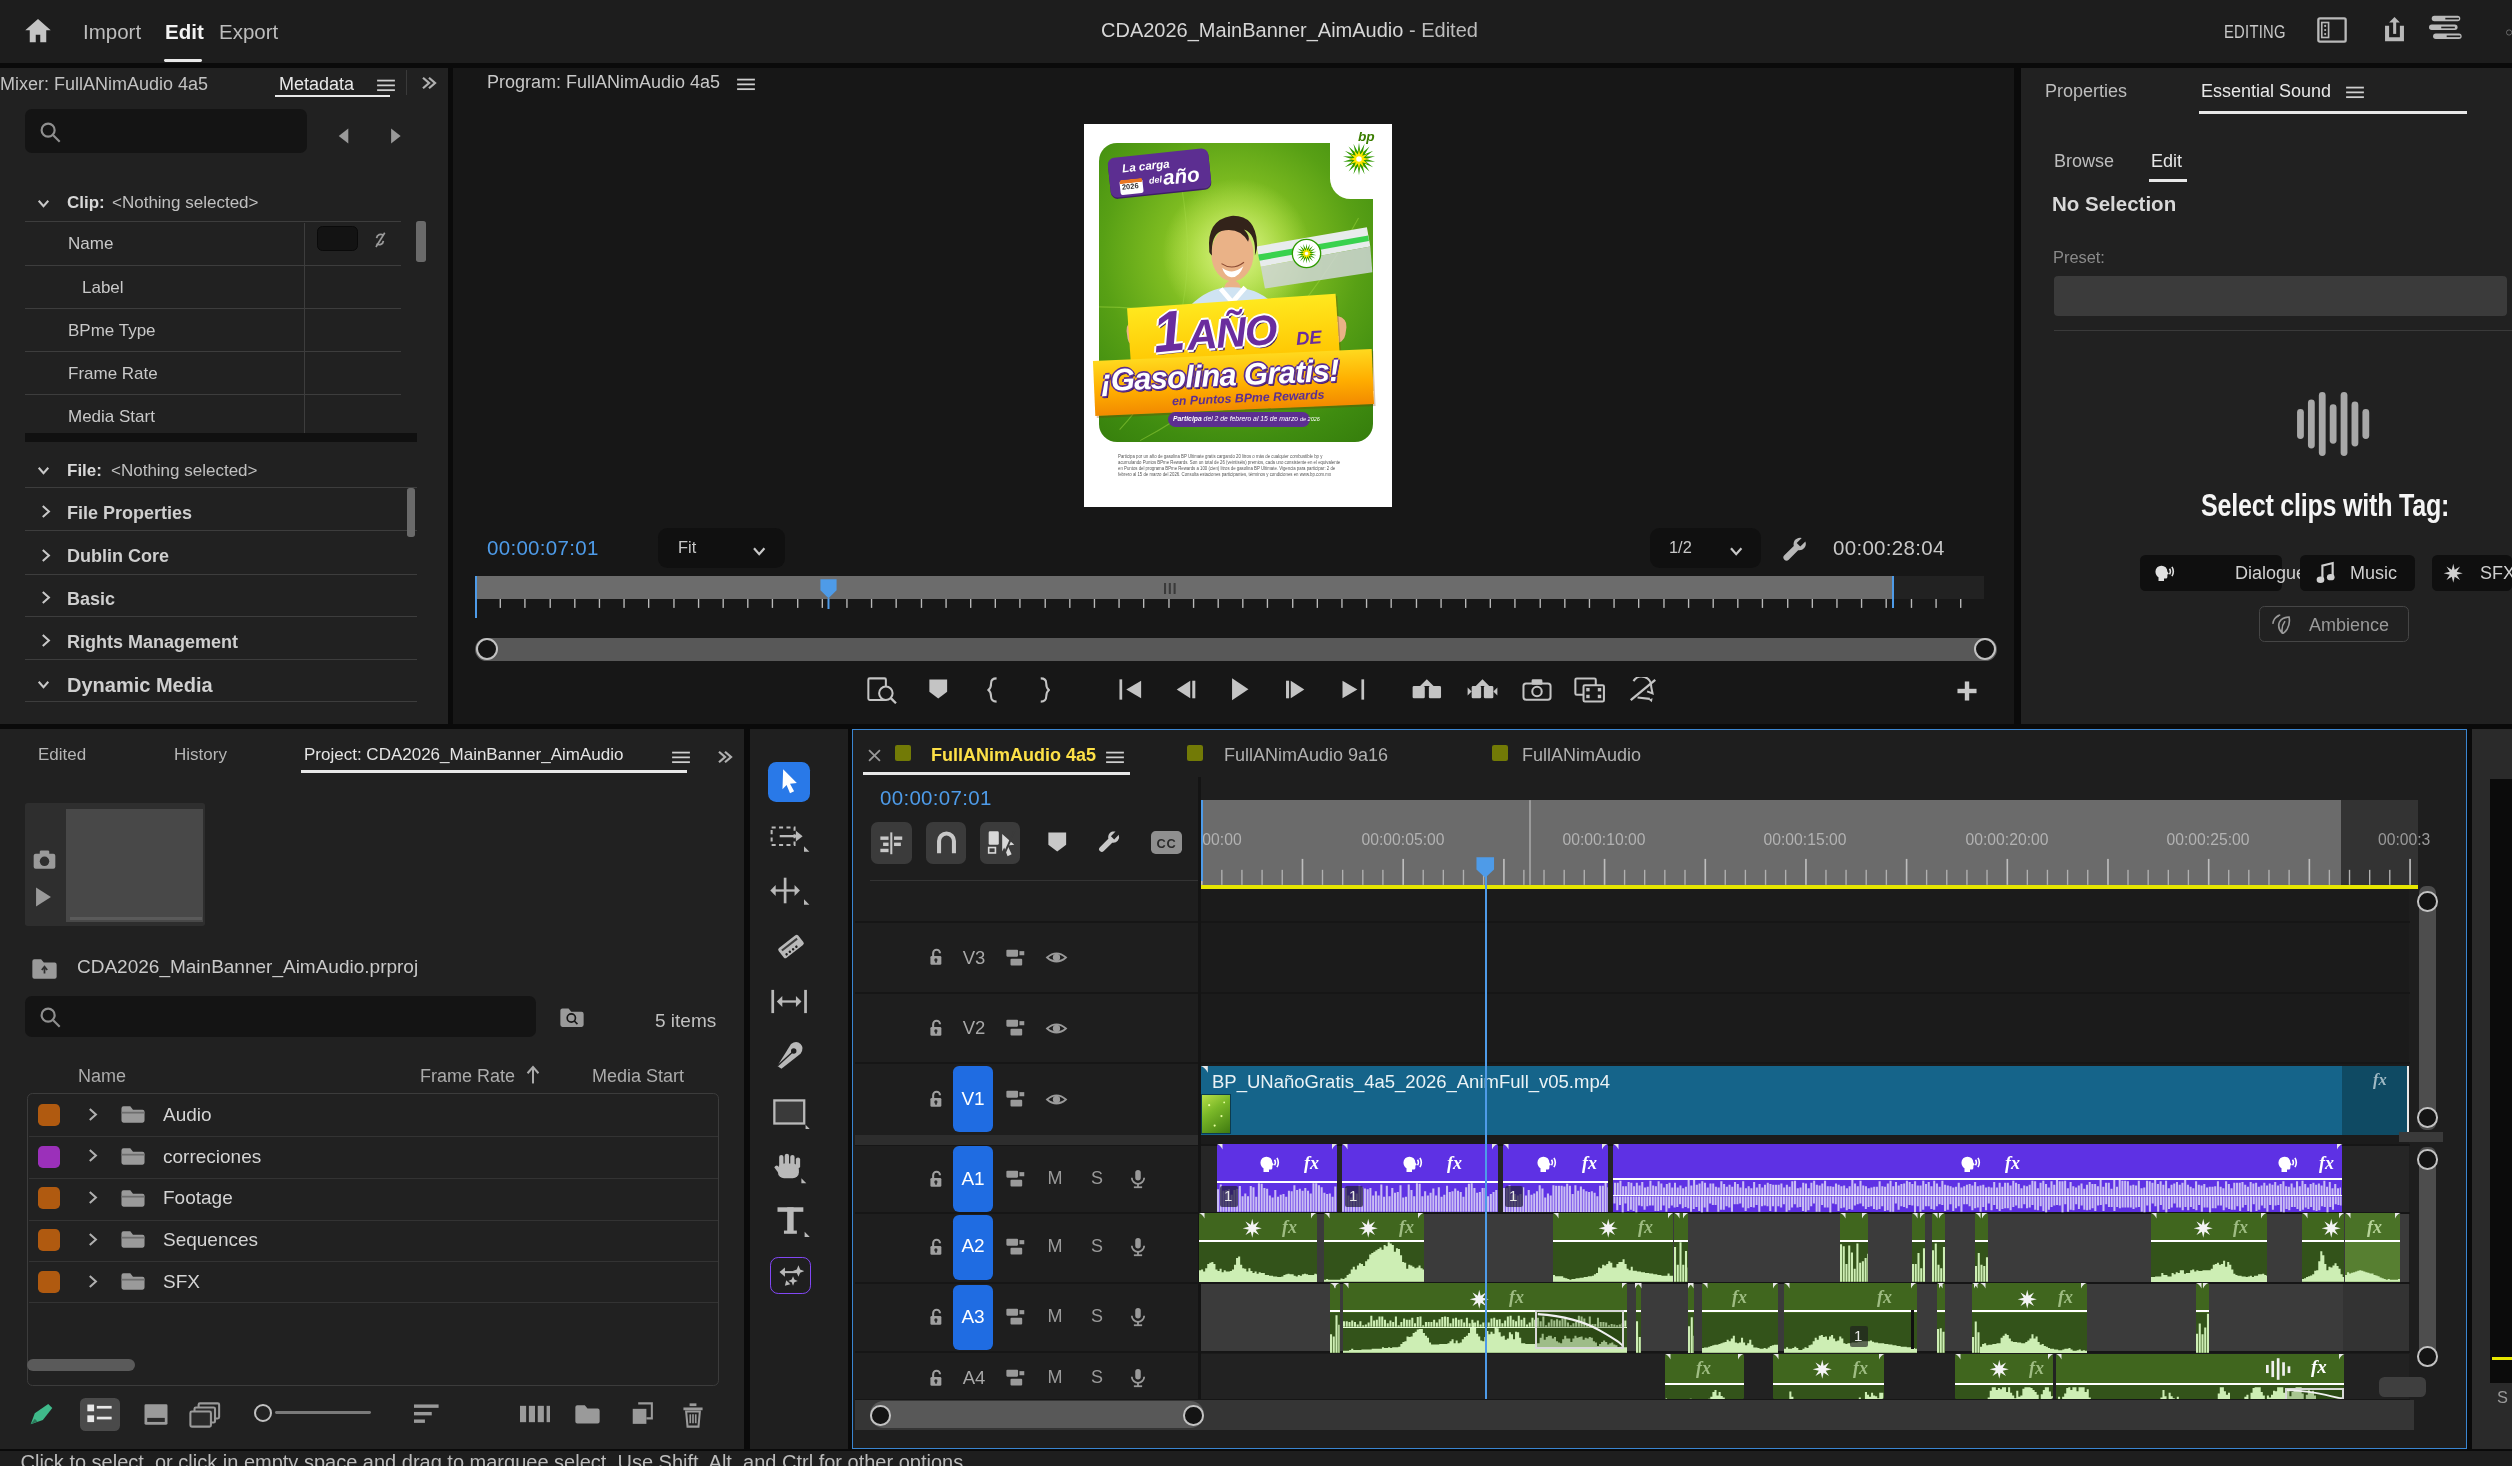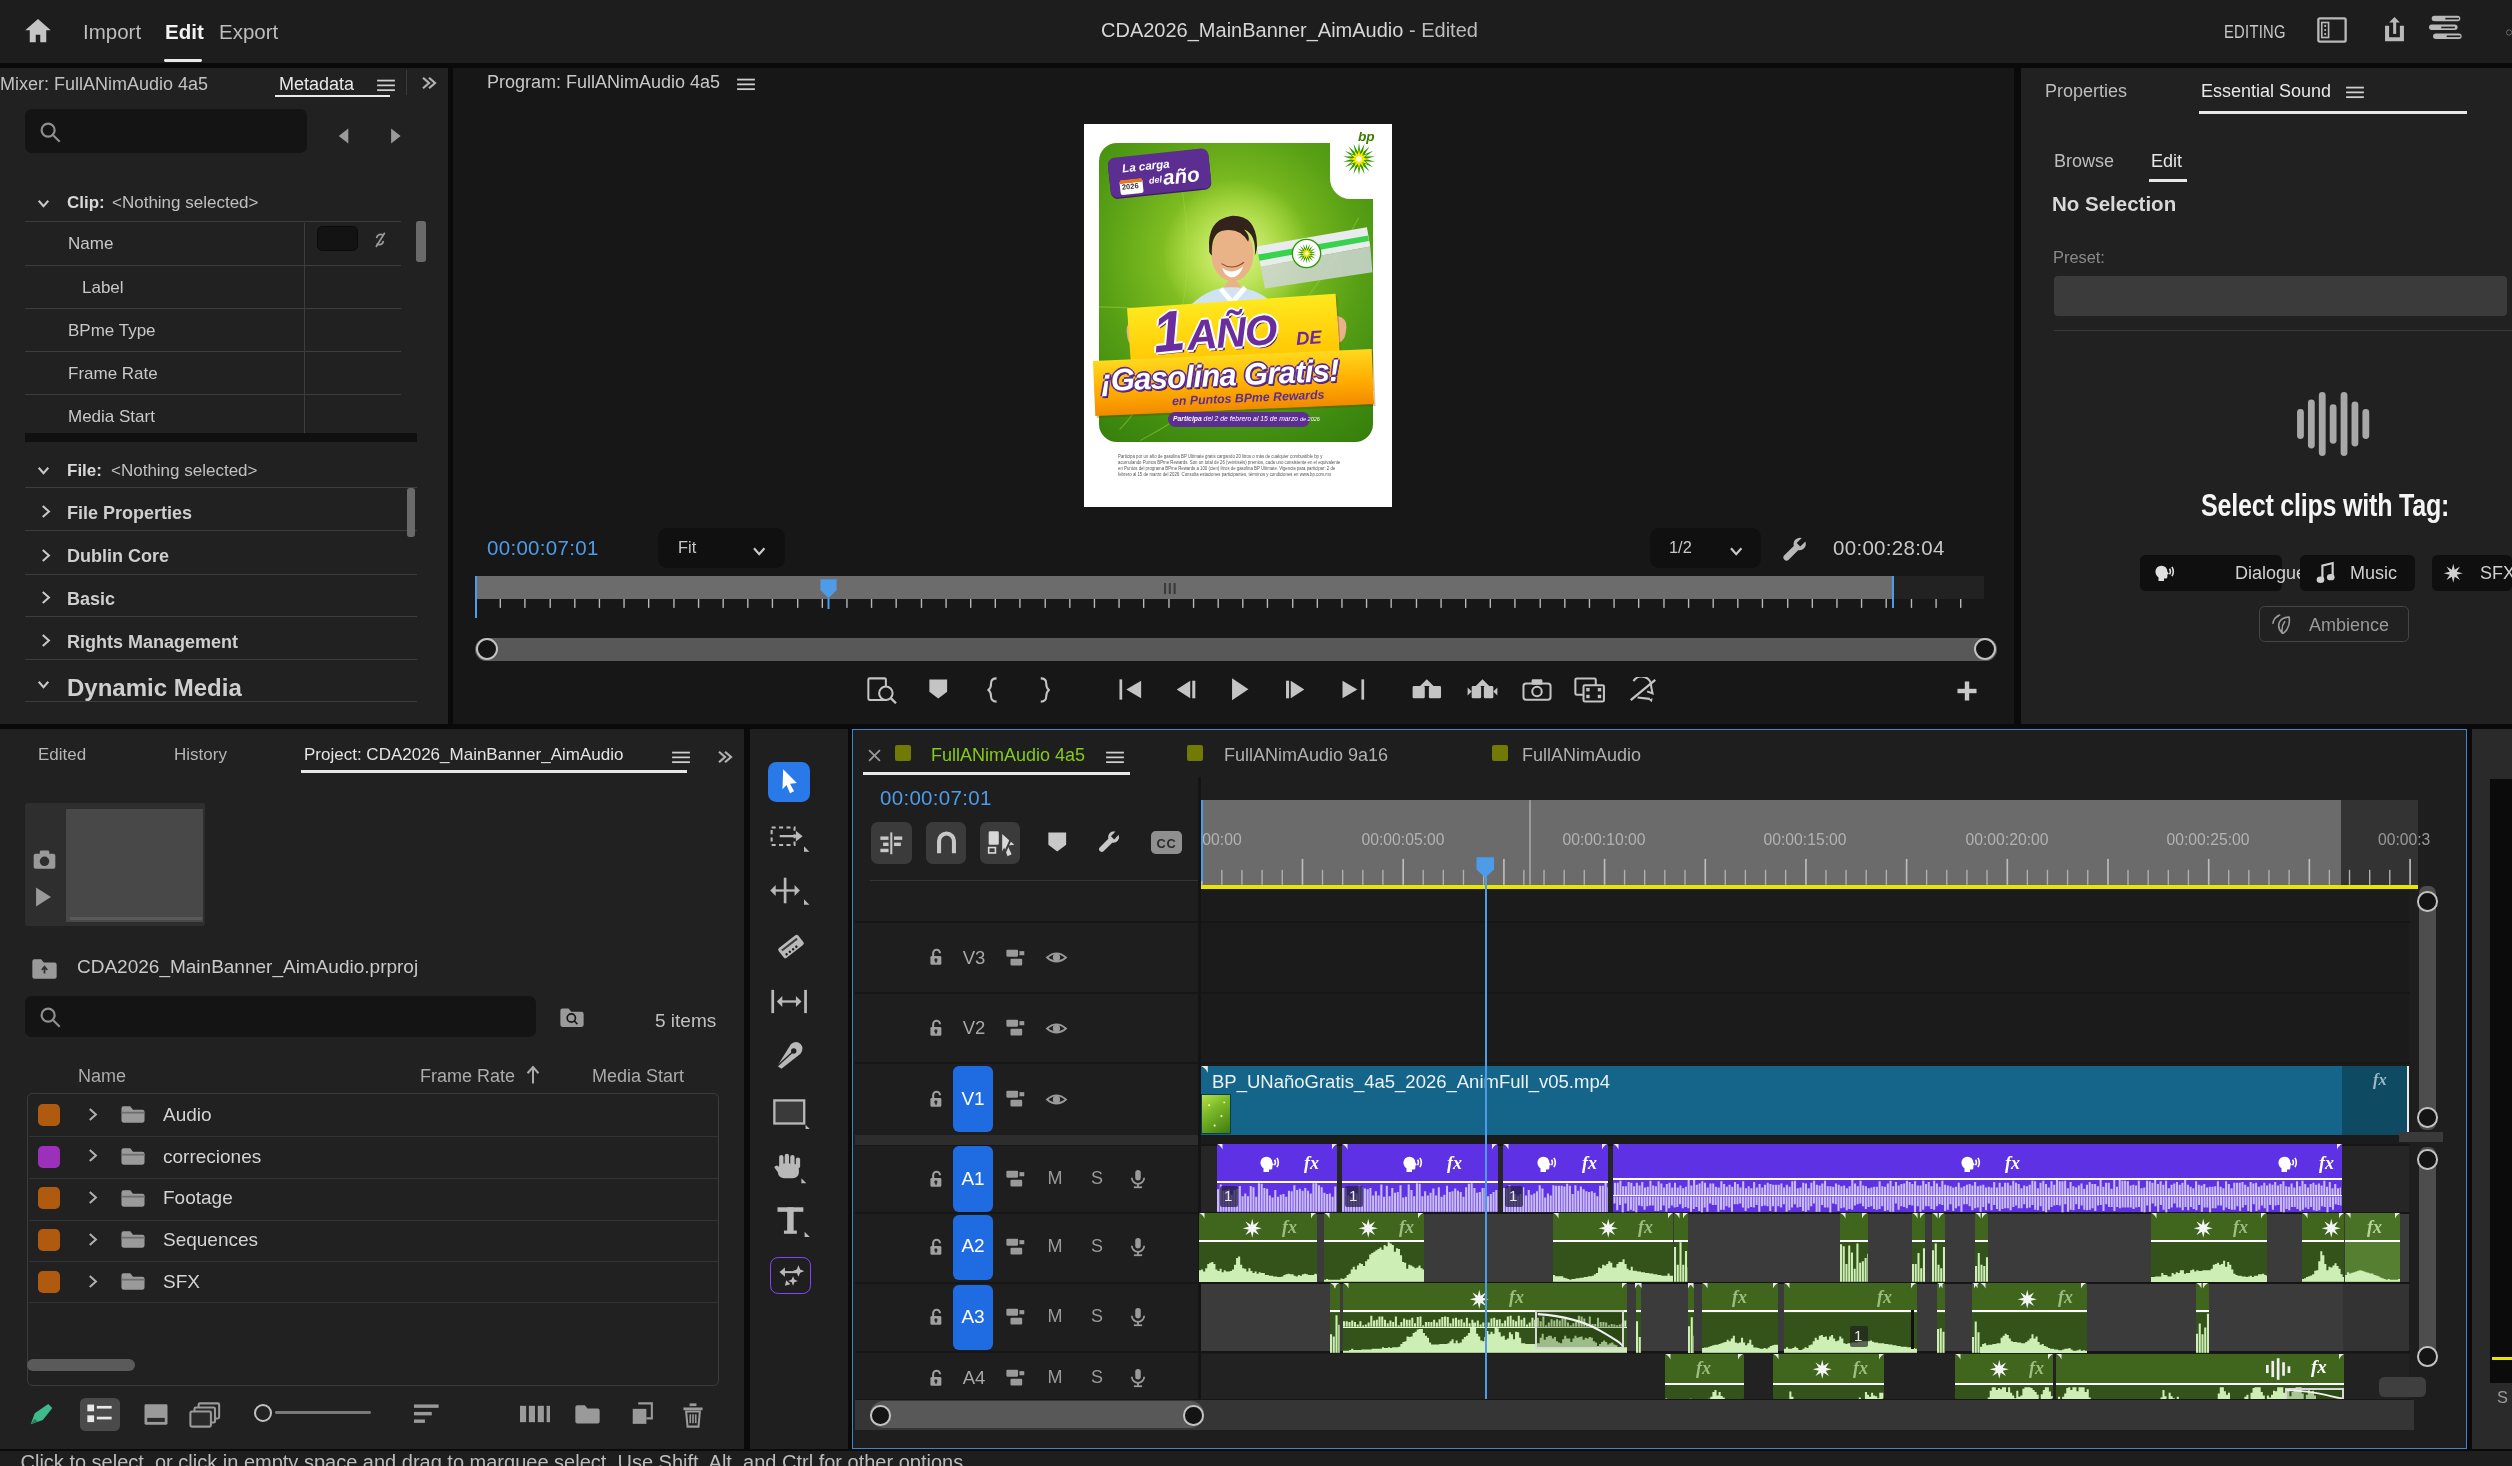--- a/index.html
+++ b/index.html
@@ -108,21 +108,21 @@
 <div class="t" style="left:67px;top:589px;font-size:18px;color:#cfcfcf;font-weight:700;">Basic</div>
 <div class="" style="left:24.6px;top:616px;width:392px;height:1.4px;background:#3d3d3d"></div>
 <svg style="position:absolute;left:38px;top:633px;" width="15" height="15" viewBox="0 0 22 22">
     <path d="M7 3 L16 11 L7 19" stroke="#c8c8c8" stroke-width="3" fill="none" transform="rotate(0 11 11)"></path>
   </svg>
 <div class="t" style="left:67px;top:632px;font-size:18px;color:#cfcfcf;font-weight:700;">Rights Management</div>
 <div class="" style="left:24.6px;top:659px;width:392px;height:1.4px;background:#3d3d3d"></div>
 <svg style="position:absolute;left:36px;top:677px;" width="15" height="15" viewBox="0 0 22 22">
     <path d="M4 7 L11 15 L18 7" stroke="#c8c8c8" stroke-width="3" fill="none"></path>
   </svg>
-<div class="t" style="left:67px;top:674px;font-size:24px;color:#cfcfcf;font-weight:700;">Dynamic Media</div>
+<div class="t" style="left:67px;top:674px;font-size:20px;color:#cfcfcf;font-weight:700;">Dynamic Media</div>
 <div class="" style="left:24.6px;top:701px;width:392px;height:1.4px;background:#3d3d3d"></div>
 <div class="" style="left:407px;top:488px;width:8.2px;height:49px;background:#6a6a6a;border-radius:2.7px"></div>
 <div class="" style="left:453px;top:68px;width:1561px;height:656px;background:#171717"></div>
 <div class="t" style="left:487px;top:72px;font-size:18px;color:#c8c8c8;font-weight:400;">Program: FullANimAudio 4a5</div>
 <svg style="position:absolute;left:737px;top:78px;" width="18" height="13.7" viewBox="0 0 26 20">
     <rect x="0" y="1" width="26" height="2.6" fill="#cfcfcf"></rect>
     <rect x="0" y="8" width="26" height="2.6" fill="#cfcfcf"></rect>
     <rect x="0" y="15" width="26" height="2.6" fill="#cfcfcf"></rect>
   </svg>
 <div class="" style="left:1084px;top:124px;width:308px;height:383px;background:#ffffff"></div>
@@ -611,21 +611,21 @@
     <path d="M30 2 l2.5 6 6 2.5 -6 2.5 -2.5 6 -2.5-6 -6-2.5 6-2.5 z" fill="#b9b9b9"></path>
     <path d="M22 18 l2 5 5 2 -5 2 -2 5 -2-5 -5-2 5-2 z" fill="#b9b9b9"></path>
     <path d="M12 24 l6 6 -8 2 z" fill="#b9b9b9"></path>
   </svg>
 <div class="" style="left:852px;top:729px;width:1615px;height:720px;background:#1e1e1e;border:1.4px solid #3a85d0"></div>
 <svg style="position:absolute;left:867px;top:748px;" width="15" height="15" viewBox="0 0 22 22">
     <line x1="3" y1="3" x2="19" y2="19" stroke="#9a9a9a" stroke-width="2.6"></line>
     <line x1="19" y1="3" x2="3" y2="19" stroke="#9a9a9a" stroke-width="2.6"></line>
   </svg>
 <div class="" style="left:895px;top:745px;width:16.4px;height:16.4px;background:#727a06;border-radius:2.1px"></div>
-<div class="t" style="left:931px;top:745px;font-size:18px;color:#84cc16;font-weight:400;">FullANimAudio 4a5</div>
+<div class="t" style="left:931px;top:745px;font-size:18px;color:#fde047;font-weight:700;">FullANimAudio 4a5</div>
 <svg style="position:absolute;left:1106px;top:751px;" width="18" height="13.7" viewBox="0 0 26 20">
     <rect x="0" y="1" width="26" height="2.6" fill="#cfcfcf"></rect>
     <rect x="0" y="8" width="26" height="2.6" fill="#cfcfcf"></rect>
     <rect x="0" y="15" width="26" height="2.6" fill="#cfcfcf"></rect>
   </svg>
 <div class="" style="left:863px;top:772px;width:267px;height:2.7px;background:#e8e8e8"></div>
 <div class="" style="left:1187px;top:745px;width:16.4px;height:16.4px;background:#727a06;border-radius:2.1px"></div>
 <div class="t" style="left:1224px;top:745px;font-size:18px;color:#b0b0b0;font-weight:400;">FullANimAudio 9a16</div>
 <div class="" style="left:1492px;top:745px;width:16.4px;height:16.4px;background:#727a06;border-radius:2.1px"></div>
 <div class="t" style="left:1522px;top:745px;font-size:18px;color:#b0b0b0;font-weight:400;">FullANimAudio</div>

